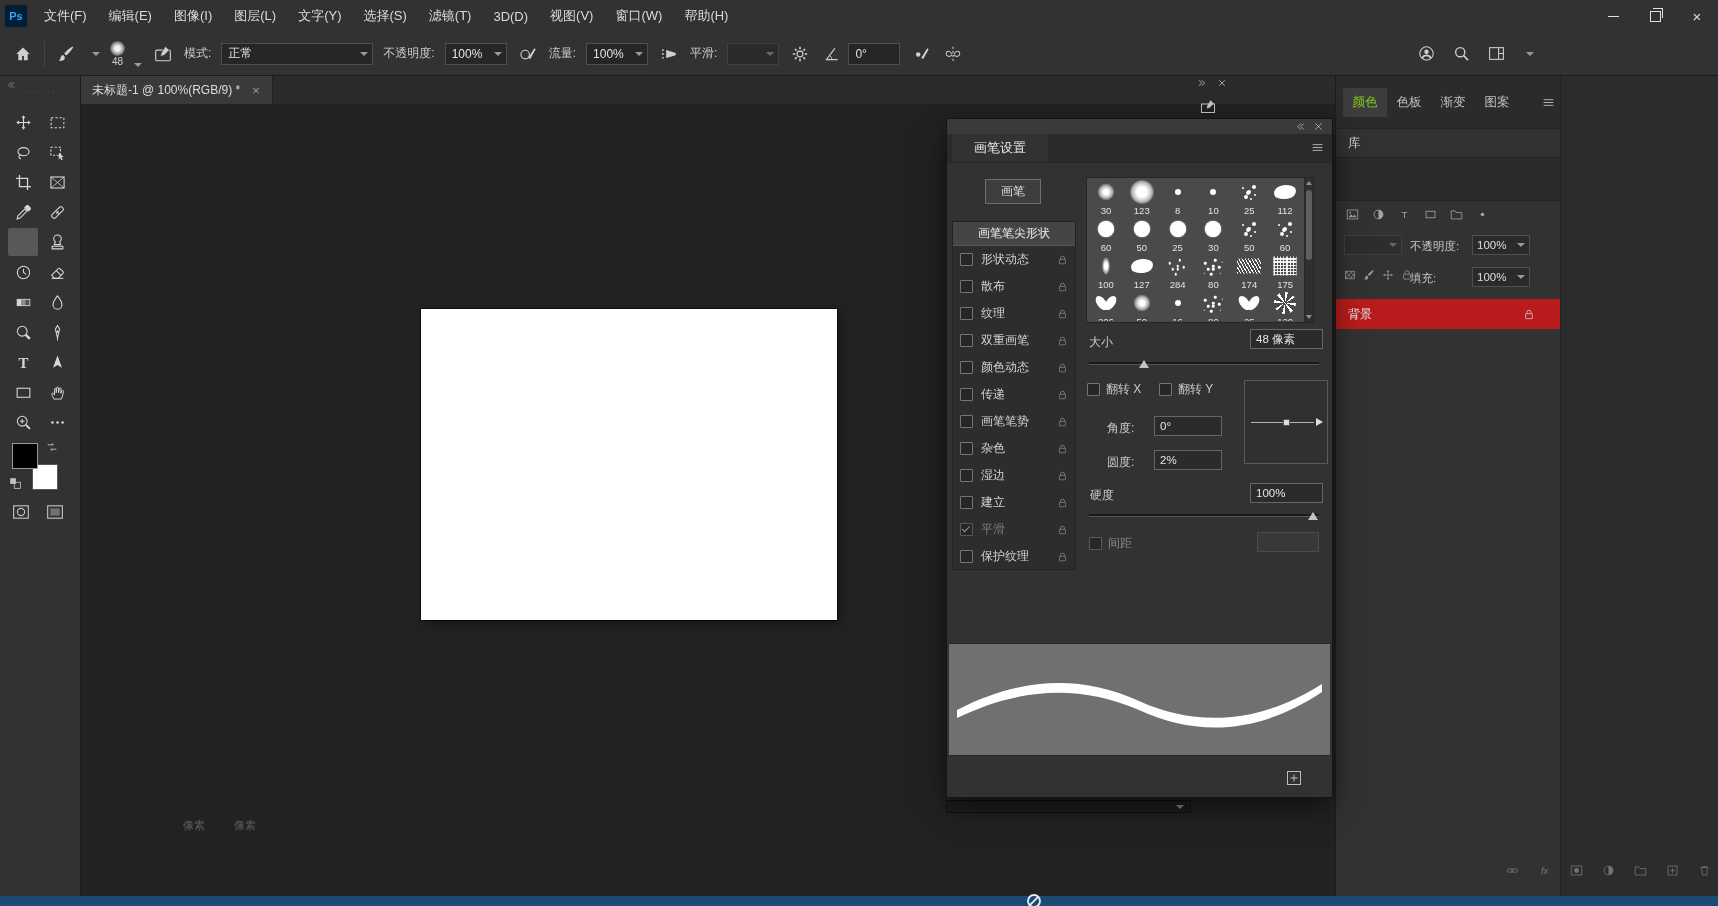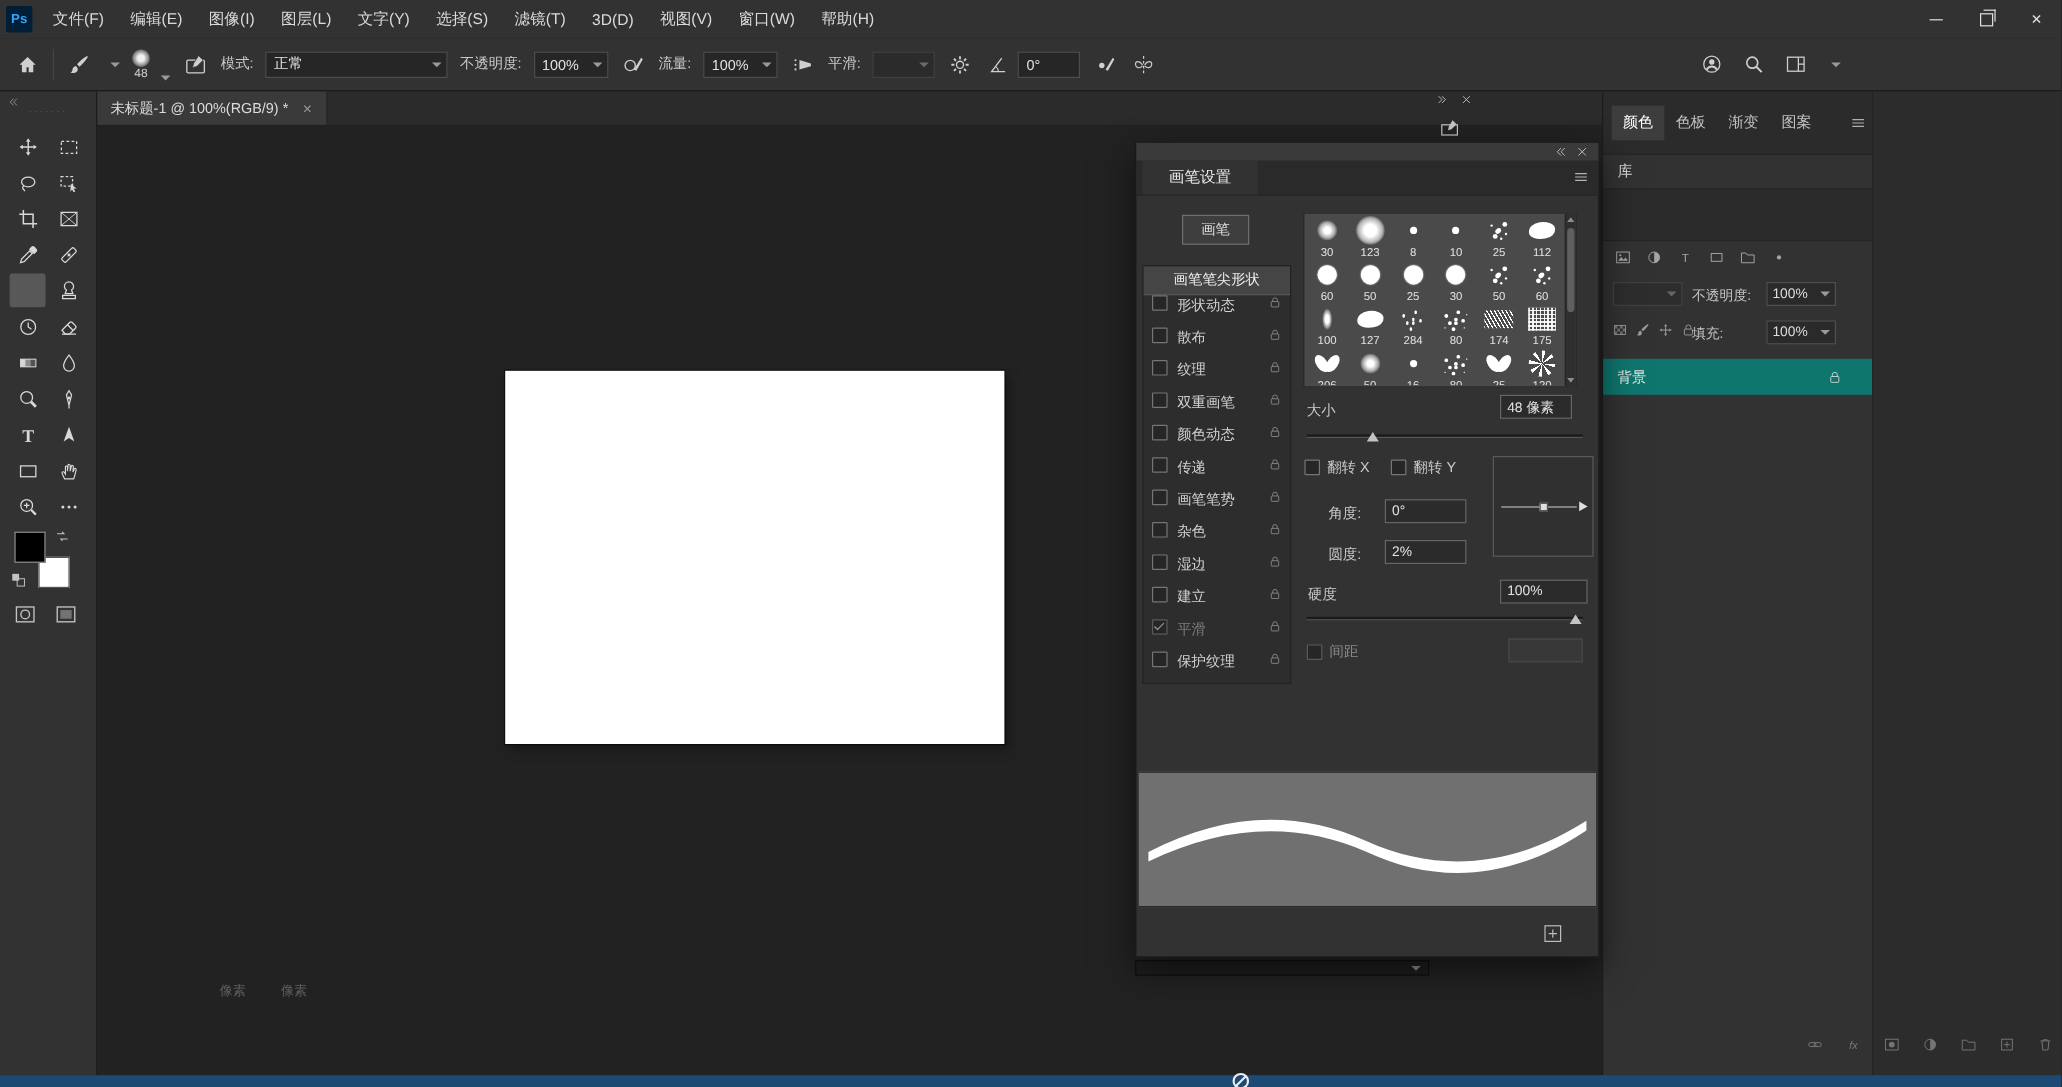--- a/index.html
+++ b/index.html
@@ -67,57 +67,57 @@
   #mini-dock{position:absolute;left:1190px;top:78px;width:46px;z-index:10}
   #mini-top{display:flex;gap:10px;padding-left:7px;color:#c6c6c6}
   #mini-top svg{width:10px;height:10px}
   #mini-icon{margin:8px 0 0 7px;width:22px;height:22px;color:#c6c6c6;display:flex;align-items:center;justify-content:center}
   #mini-icon svg{width:16px;height:16px}
 
   
   #dockA{position:absolute;left:1335px;top:76px;width:225px;bottom:10px;background:#2b2b2b;border-left:1px solid #1d1d1d;z-index:2}
   #color-tabs{position:absolute;left:7px;top:12px;display:flex}
   .dock-tab{width:44px;height:29px;display:flex;align-items:center;justify-content:center;font-size:12.5px;color:#c2c2c2}
-  .dock-tab.active{background:#3d3d3d;color:#ffffff}
+  .dock-tab.active{background:#3d3d3d;color:#84cc16}
   #dock-menu{position:absolute;left:206px;top:20px;width:13px;height:13px;color:#b0b0b0}
   #dock-menu svg{width:13px;height:13px}
   .dock-header{position:absolute;left:0;right:0;height:30px;background:#323232;border-top:1px solid #242424;border-bottom:1px solid #242424;display:flex;align-items:center;padding-left:12px;box-sizing:border-box;font-size:12.5px;color:#d5d5d5}
   #lib-header{top:52px}
   #path-header{top:88px}
   #layers-block{position:absolute;left:0;right:0;top:124px;bottom:0;background:#323232;border-top:1px solid #242424}
   #filter-icons{position:absolute;left:10px;top:7px;display:flex;gap:13px;color:#b8b8b8;opacity:.85}
   #filter-icons .ico{width:13px;height:13px}
   #filter-icons svg{width:13px;height:13px}
   .mini-sel{position:absolute;height:20px;background:#2a2a2a;border:1px solid #4f4f4f;display:flex;align-items:center;justify-content:space-between;padding:0 4px;box-sizing:border-box;font-size:11.5px;color:#dedede}
   .lay-label{position:absolute;font-size:11.5px;color:#c4c4c4}
   #lock-icons{position:absolute;left:8px;top:68px;display:flex;gap:7px;color:#b5b5b5;opacity:.8}
   #lock-icons .ico{width:12px;height:12px}
   #lock-icons svg{width:12px;height:12px}
-  #bg-layer-row{position:absolute;left:0;right:0;top:98px;height:30px;background:#0f766e;display:flex;align-items:center;color:#e4e4e4}
+  #bg-layer-row{position:absolute;left:0;right:0;top:98px;height:30px;background:#b91c1c;display:flex;align-items:center;color:#e4e4e4}
   #bg-layer-row .lname{margin-left:12px;font-size:12px}
   #bg-layer-row .ico{position:absolute;right:26px;width:12px;height:13px;color:#d5d5d5}
   #bg-layer-row svg{width:12px;height:13px}
   #dockB{position:absolute;left:1560px;top:76px;width:158px;bottom:10px;background:#2c2c2c;border-left:1px solid #242424;z-index:2}
   #dockb-icons{position:absolute;right:8px;bottom:19px;display:flex;gap:19px;color:#bdbdbd;opacity:.5}
   #dockb-icons .ico{width:13px;height:13px}
   #dockb-icons svg{width:13px;height:13px}
 
   
   #brush-panel{position:absolute;left:946px;top:118px;width:387px;height:680px;background:#323232;border:1px solid #141414;box-sizing:border-box;box-shadow:0 10px 28px rgba(0,0,0,.55);z-index:30}
   #bp-titlebar{position:absolute;left:0;top:0;right:0;height:15px;background:#3a3a3a;border-bottom:1px solid #272727}
   #bp-titlebar .ico{position:absolute;top:2px;width:11px;height:11px;color:#bcbcbc}
   #bp-titlebar svg{width:11px;height:11px}
   #bp-tabrow{position:absolute;left:0;top:15px;right:0;height:28px;background:#2a2a2a;border-bottom:1px solid #262626}
   #bp-tab{position:absolute;left:5px;top:15px;width:96px;height:28px;background:#323232;display:flex;align-items:center;justify-content:center;font-size:13px;color:#e8e8e8;z-index:2}
   #bp-menu{position:absolute;right:8px;top:22px;width:13px;height:13px;color:#b5b5b5}
   #bp-menu svg{width:13px;height:13px}
   #bp-brushes-btn{position:absolute;left:38px;top:60px;width:54px;height:23px;border:1px solid #6e6e6e;background:#3e3e3e;display:flex;align-items:center;justify-content:center;font-size:12px;color:#dedede}
   #bs-list{position:absolute;left:5px;top:102px;width:124px;height:349px;background:#2d2d2d;border:1px solid #222;box-sizing:border-box}
   #bs-tipshape{height:23px;background:#454545;border-bottom:1px solid #565656;display:flex;align-items:center;justify-content:center;font-size:12px;color:#ececec}
-  .bs-row{height:27px;display:flex;align-items:flex-start;padding:0 7px;box-sizing:border-box}
+  .bs-row{height:27px;display:flex;align-items:center;padding:0 7px;box-sizing:border-box}
   .bs-row .lbl{margin-left:8px;font-size:12px;color:#d2d2d2;flex:1;white-space:nowrap;overflow:hidden}
   .bs-row.disabled .lbl{color:#7b7b7b}
   .bs-row .ico{width:11px;height:12px;color:#9c9c9c;opacity:.9}
   .bs-row svg{width:11px;height:12px}
   .cb{width:11px;height:11px;background:#262626;border:1px solid #757575;border-radius:1px;flex:none;position:relative}
   .cb.checked:after{content:"";position:absolute;left:1px;top:2px;width:7px;height:3px;border-left:1.5px solid #9a9a9a;border-bottom:1.5px solid #9a9a9a;transform:rotate(-45deg)}
   .cb.dim{border-color:#5a5a5a}
 
   #pg-wrap{position:absolute;left:139px;top:58px;width:228px;height:146px;background:#4a4a4a;border:1px solid #262626;box-sizing:border-box}
   #preset-grid{position:absolute;left:1px;top:1px;right:10px;bottom:1px;display:grid;grid-template-columns:repeat(6,1fr);grid-auto-rows:37px;overflow:hidden}
@@ -964,21 +964,21 @@
         </div>
       </div>
     <div id="pg-scroll">
       <div class="pg-arrow pg-up"></div>
       <div id="pg-thumb"></div>
       <div class="pg-arrow pg-down"></div>
     </div>
   </div>
 
   <span class="bp-label" style="left:142px;top:215px">大小</span>
-  <div class="inp" style="left:303px;top:210px;width:60px">
+  <div class="inp" style="left:303px;top:210px;width:73px">
       <span>48 像素</span>
     </div>
   <div class="slider" style="left:142px;top:241px;width:230px">
     <div class="track"></div>
     <div class="sthumb" style="left:50px"></div>
   </div>
 
   <div class="cbrow" style="left:140px;top:262px">
     <span class="cb"></span>
     <span>翻转 X</span>

